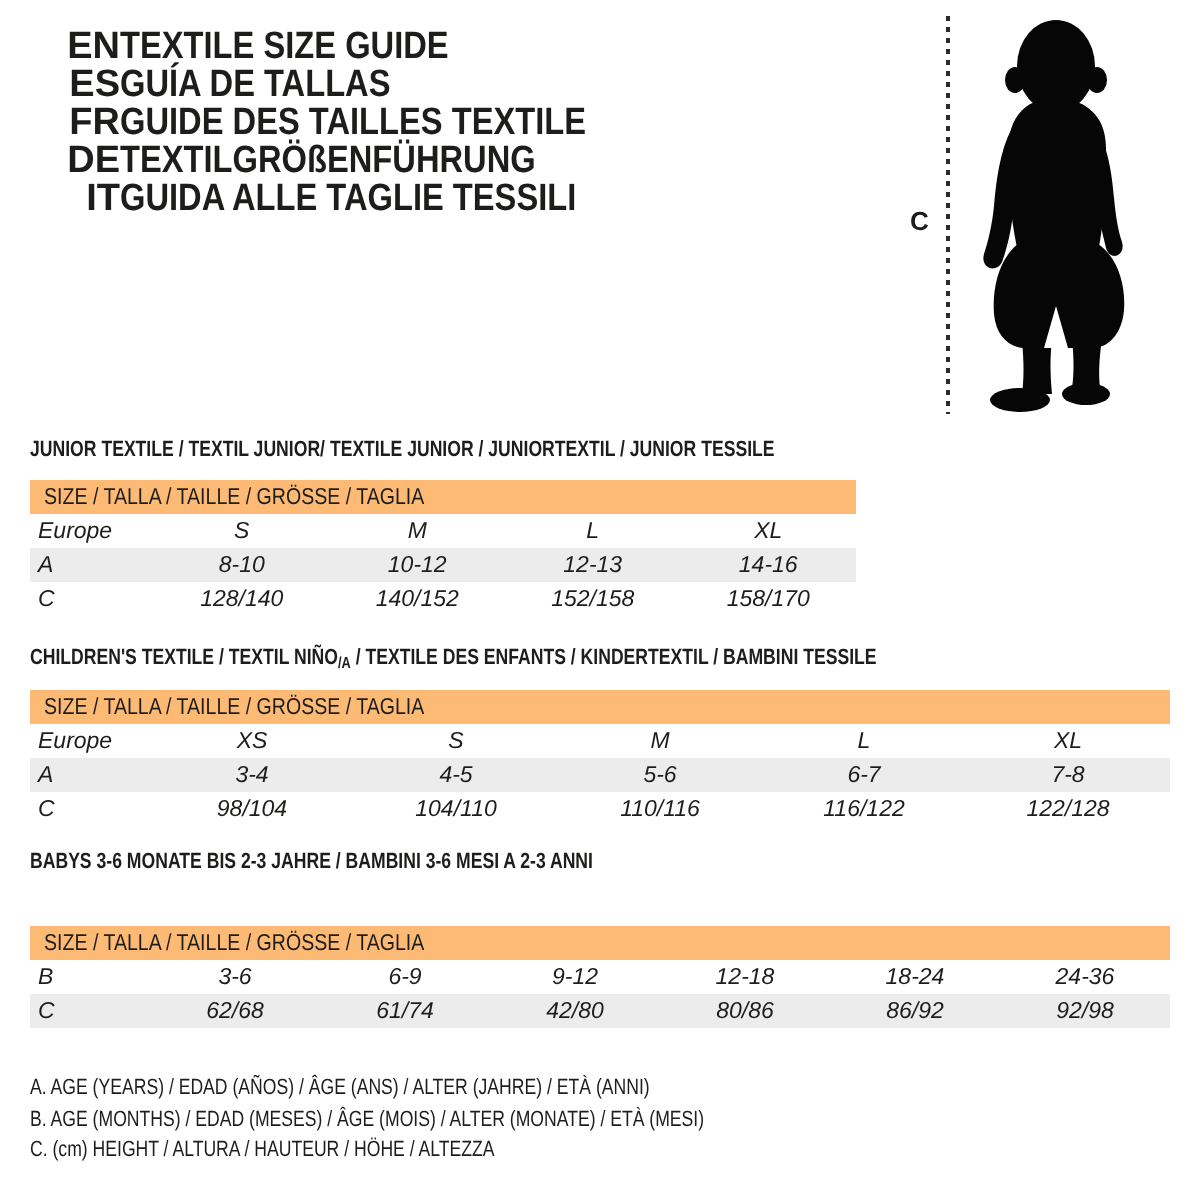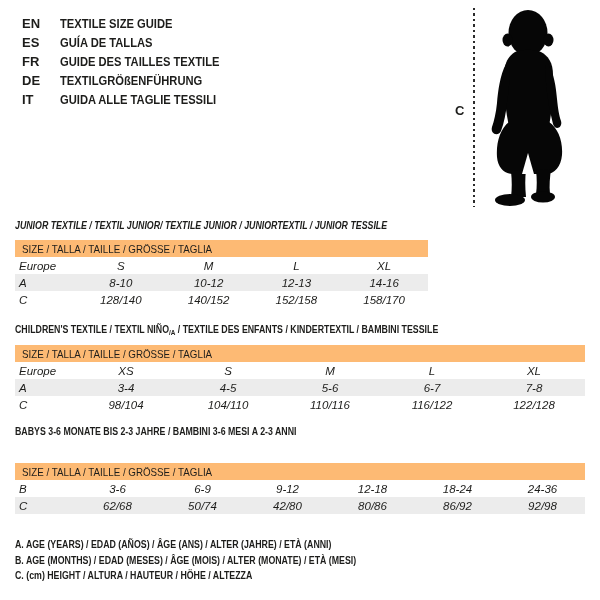--- a/index.html
+++ b/index.html
@@ -3,21 +3,21 @@
 <meta charset="utf-8">
 <style>
   html,body{margin:0;padding:0;}
   body{
     width:600px;height:600px;position:relative;background:#ffffff;
     font-family:"Liberation Sans",sans-serif;color:#1d1d1b;overflow:hidden;
   }
   .abs{position:absolute;}
 
   
-  #lang-block{left:22px;top:14px;font-weight:bold;font-size:13px;line-height:19px;}
+  #lang-block{left:22px;top:14px;font-weight:bold;font-size:19px;line-height:19px;text-align:right;}
   .lang-row{display:flex;}
   .lang-code{width:38px;flex:0 0 38px;}
   .lang-title{display:inline-block;transform:scaleX(0.86);transform-origin:0 50%;white-space:nowrap;}
 
   
   #height-line{left:473px;top:8px;width:2px;height:199px;
     background:repeating-linear-gradient(to bottom,#2b2b2b 0 2.5px,transparent 2.5px 5.5px);}
   #figure-label{left:455px;top:103px;font-weight:bold;font-size:13px;}
 
   
@@ -34,26 +34,26 @@
   .t2 .trow{grid-template-columns:60px 1fr 1fr 1fr 1fr 1fr;}
   .t3 .trow{grid-template-columns:60px 1fr 1fr 1fr 1fr 1fr 1fr;}
   .cell{text-align:center;}
   .rlabel{text-align:left;padding-left:4px;}
   .alt{background:#ececec;}
 
   #t1{left:15px;top:240px;width:413px;}
   #t2{left:15px;top:345px;width:570px;}
   #t3{left:15px;top:463px;width:570px;}
 
-  #sec1-title{left:15px;top:216px;font-style:italic;}
+  #sec1-title{left:15px;top:216px;}
   #sec2-title{left:15px;top:320px;}
   #sec3-title{left:15px;top:422px;}
 
   
-  #footnotes{left:15px;top:537px;font-weight:bold;font-size:11px;line-height:15.5px;}
+  #footnotes{left:15px;top:537px;font-weight:normal;font-size:11px;line-height:15.5px;}
   #footnotes .fline{display:block;}
   #footnotes .inner{display:inline-block;transform:scaleX(0.8);transform-origin:0 50%;white-space:nowrap;}
 
   #baby-svg{left:482px;top:7px;}
 </style>
 </head>
 <body>
 
 <div class="abs" id="lang-block">
   <div class="lang-row">
@@ -172,21 +172,21 @@
     <div class="cell">3-6</div>
     <div class="cell">6-9</div>
     <div class="cell">9-12</div>
     <div class="cell">12-18</div>
     <div class="cell">18-24</div>
     <div class="cell">24-36</div>
   </div>
   <div class="trow alt">
     <div class="rlabel">C</div>
     <div class="cell">62/68</div>
-    <div class="cell">50/74</div>
+    <div class="cell">61/74</div>
     <div class="cell">42/80</div>
     <div class="cell">80/86</div>
     <div class="cell">86/92</div>
     <div class="cell">92/98</div>
   </div>
 </div>
 
 <div class="abs" id="footnotes">
   <span class="fline"><span class="inner">A. AGE (YEARS) / EDAD (AÑOS) / ÂGE (ANS) / ALTER (JAHRE) / ETÀ (ANNI)</span></span>
   <span class="fline"><span class="inner">B. AGE (MONTHS) / EDAD (MESES) / ÂGE (MOIS) / ALTER (MONATE) / ETÀ (MESI)</span></span>

